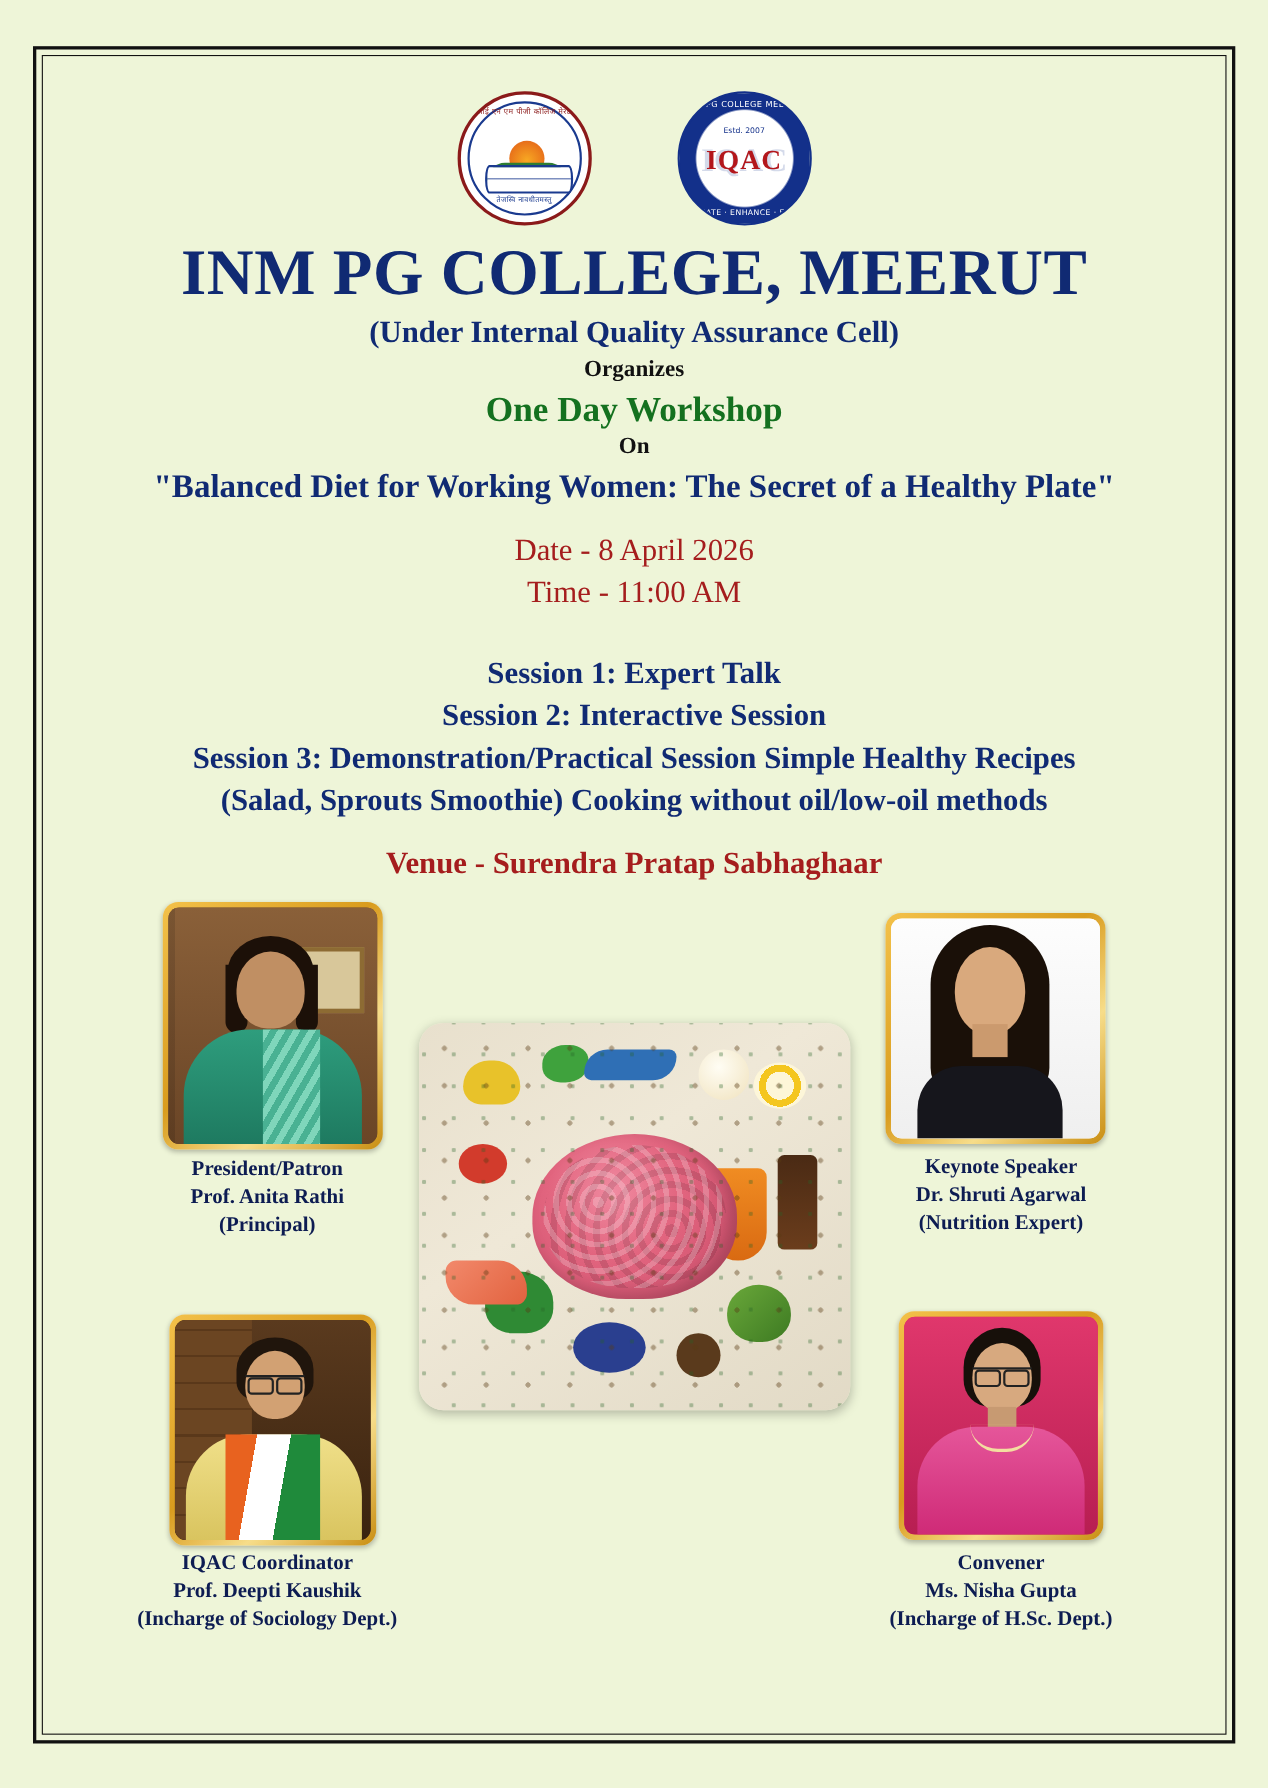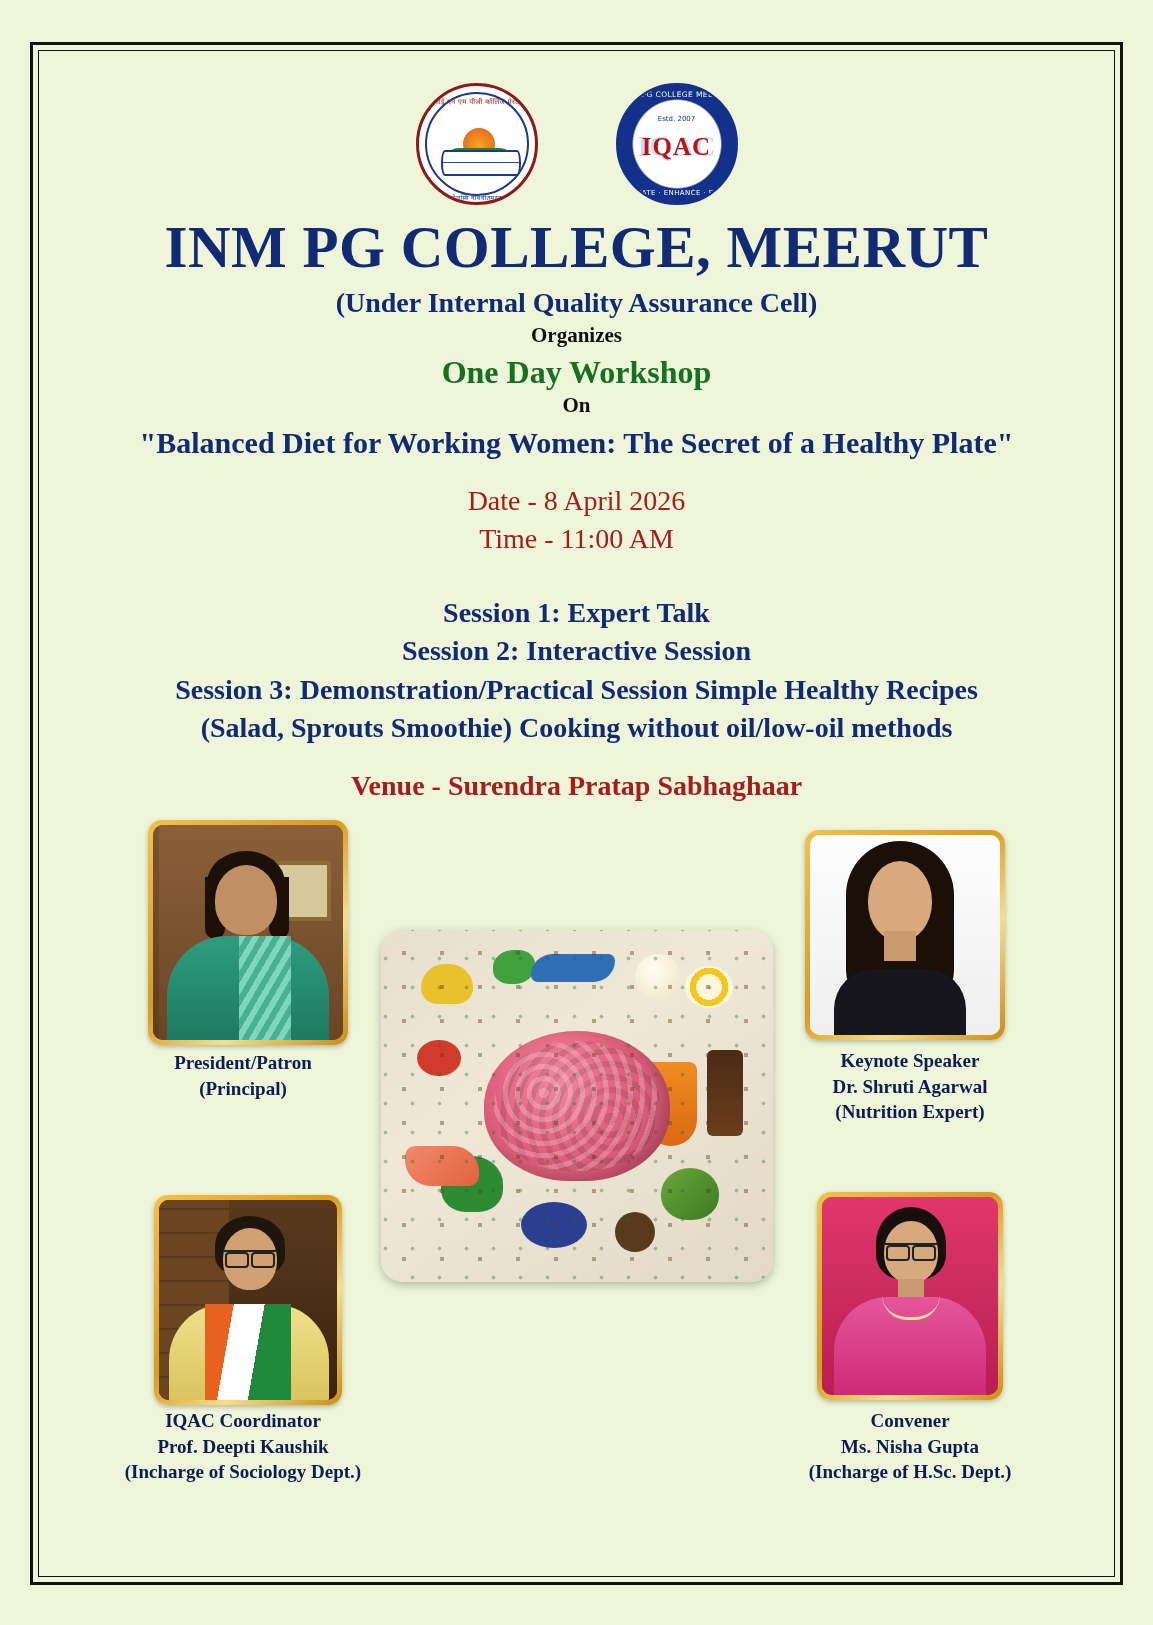--- a/index.html
+++ b/index.html
@@ -103,21 +103,21 @@
   .logo-college .toptext, .logo-college .bottext {
     position: absolute;
     width: 100%;
     text-align: center;
     font-family: "DejaVu Sans", sans-serif;
     font-size: 7px;
     color: #8b1a1a;
     letter-spacing: 0.3px;
   }
   .logo-college .toptext { top: 11px; }
-  .logo-college .bottext { bottom: 0; color: #1a3a8f; font-size: 6.5px;}
+  .logo-college .bottext { bottom: 16px; color: #1a3a8f; font-size: 6.5px;}
 
   
   .logo-iqac {
     background: radial-gradient(circle at 50% 50%, #ffffff 0%, #ffffff 52%, #13308a 54%, #13308a 100%);
     border: 2px solid #13308a;
     box-sizing: border-box;
     overflow: hidden;
   }
   .logo-iqac .iqac-text {
     position: absolute;
@@ -476,20 +476,21 @@
           <div class="pres-hair"></div>
           <div class="pres-hair2"></div>
           <div class="pres-hair3"></div>
           <div class="pres-head"></div>
           <div class="pres-body"></div>
           <div class="pres-saree"></div>
         </div>
       </div>
       <div class="caption" id="c-president">
         <div>President/Patron</div>
+        <div>Prof. Anita Rathi</div>
         <div>(Principal)</div>
       </div>
 
       <div class="photo-frame" id="p-keynote">
         <div class="photo-inner">
           <div class="key-bg"></div>
           <div class="key-hair"></div>
           <div class="key-head"></div>
           <div class="key-neck"></div>
           <div class="key-body"></div>

